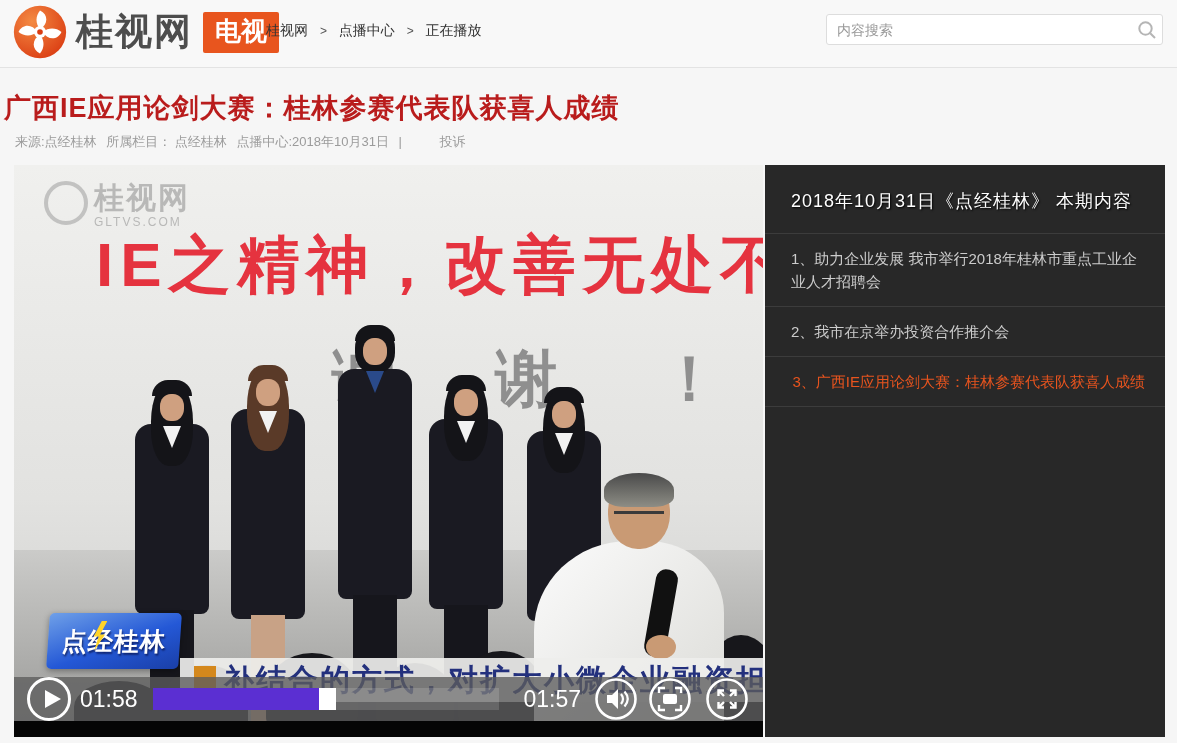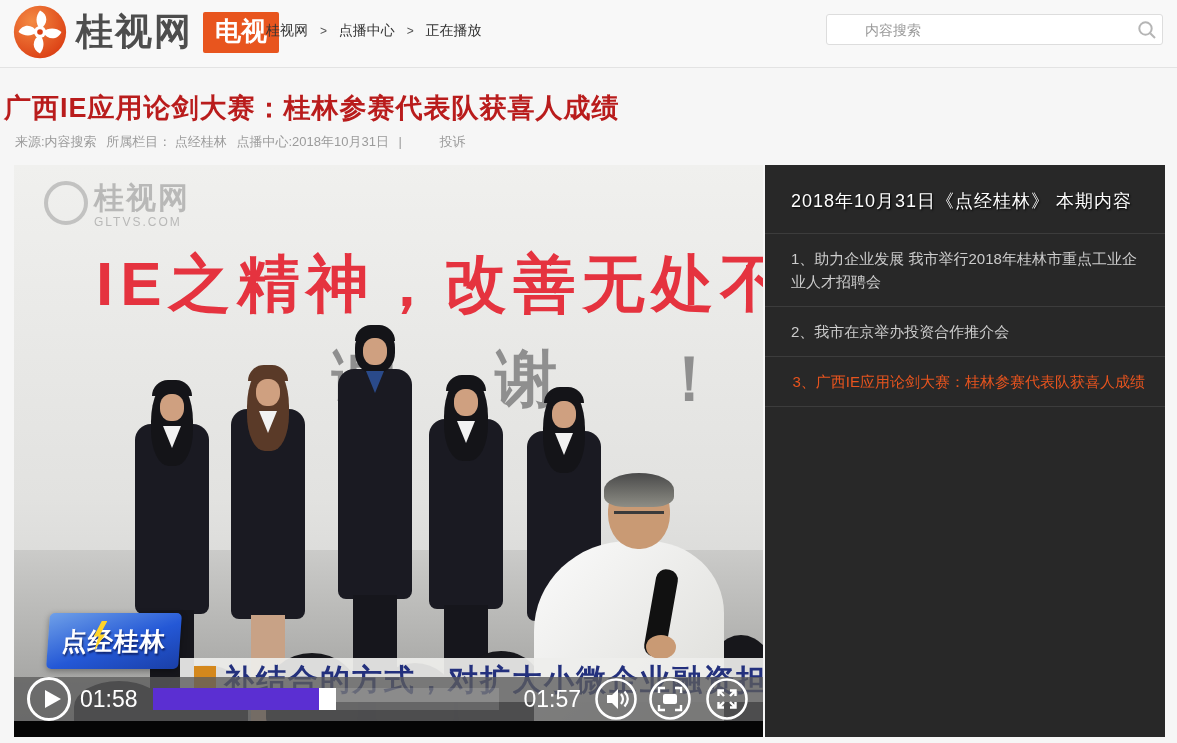--- a/index.html
+++ b/index.html
@@ -7,40 +7,40 @@
   body { font-family:"Liberation Sans","DejaVu Sans",sans-serif; background:#f6f6f6; position:relative; overflow:hidden; }
 
   
   .header { position:absolute; left:0; top:0; width:1177px; height:68px; background:#f8f8f8; border-bottom:1px solid #e3e3e3; }
   .logo-wrap { position:absolute; left:12px; top:4px; display:flex; align-items:center; }
   .logo-circle { width:56px; height:56px; }
   .site-name { font-size:37px; font-weight:bold; color:#4d4d4d; letter-spacing:2px; margin-left:8px; }
   .tv-badge { margin-left:10px; background:#e8551e; color:#fff; font-size:26px; font-weight:bold; padding:2px 12px 4px 12px; border-radius:2px; }
   .breadcrumb { position:absolute; left:266px; top:22px; font-size:14px; color:#333;text-align:right; }
   .breadcrumb span.sep { color:#555; margin:0 8px; font-size:12px; }
-  .search-box { position:absolute; right:14px; top:14px; width:337px; height:31px; background:#fff; border:1px solid #ddd; border-radius:3px; display:flex; align-items:center;padding-left:28px; }
+  .search-box { position:absolute; right:14px; top:14px; width:337px; height:31px; background:#fff; border:1px solid #ddd; border-radius:3px; display:flex; align-items:center; }
   .search-box input { flex:1; border:none; outline:none; font-size:14px; color:#444; padding:0 10px; background:transparent; font-family:inherit; }
   .search-box input::placeholder { color:#9a9a9a; }
   .search-icon { width:30px; display:flex; justify-content:center; cursor:pointer; }
 
   
   .page-title { position:absolute; left:4px; top:90px; font-size:27px; font-weight:bold; color:#b91c1c; letter-spacing:1px; }
   .meta-line { position:absolute; left:15px; top:133px; font-size:13px; color:#9b9b9b; }
   .meta-line span { margin-right:6px; }
   .meta-report { cursor:pointer;margin-left:28px; }
 
   
   .player { position:absolute; left:14px; top:165px; width:749px; height:572px; background:#000; }
   .video-scene { position:absolute; left:0; top:0; width:749px; height:556px; overflow:hidden; background:linear-gradient(#f0f0ee 0%, #e2e2e0 60%, #dddddb 69%); cursor:pointer; }
   .screen-floor { position:absolute; left:0; top:385px; width:749px; height:171px; background:linear-gradient(#cbcbc9, #9c9c9a); }
   .wm { position:absolute; left:30px; top:16px; color:rgba(140,140,140,.55); display:flex; align-items:flex-start; }
   .wm-ring { width:44px; height:44px; border:4px solid rgba(150,150,150,.5); border-radius:50%; margin-right:6px; }
   .wm-t1 { font-size:30px; font-weight:bold; letter-spacing:2px; line-height:34px; }
   .wm-t2 { font-size:12px; letter-spacing:2px; }
-  .slogan { position:absolute; left:82px; top:77px; font-size:62px; font-weight:bold; color:#e5333f; letter-spacing:7px; white-space:nowrap; }
+  .slogan { position:absolute; left:82px; top:58px; font-size:62px; font-weight:bold; color:#e5333f; letter-spacing:7px; white-space:nowrap; }
   .thanks { position:absolute; left:318px; top:172px; font-size:62px; font-weight:bold; color:#8f8f8f; letter-spacing:42px; white-space:nowrap; }
 
   
   .person { position:absolute; }
   .p-hair { position:absolute; left:50%; transform:translateX(-50%); top:0; width:40px; height:48px; border-radius:48% 48% 42% 42%; background:#141418; }
   .p-face { position:absolute; left:50%; transform:translateX(-50%); top:12px; width:24px; height:27px; border-radius:45%; background:#cfa080; }
   .p-fringe { position:absolute; left:50%; transform:translateX(-50%); top:0; width:40px; height:16px; border-radius:20px 20px 0 0; background:#141418; }
   .p-torso { position:absolute; left:50%; transform:translateX(-50%); top:44px; width:74px; height:190px; border-radius:16px 16px 8px 8px; background:#1a1a22; }
   .p-shirt { position:absolute; left:50%; transform:translateX(-50%); top:46px; width:18px; height:22px; background:#f2f2f2; clip-path:polygon(0 0,100% 0,50% 100%); }
   .p-legs { position:absolute; left:50%; transform:translateX(-50%); top:230px; width:44px; height:150px; background:#16161c; }
@@ -125,21 +125,21 @@
       <svg width="20" height="20" viewBox="0 0 20 20">
         <circle cx="8.5" cy="8.5" r="6.2" fill="none" stroke="#b5b5b5" stroke-width="2"></circle>
         <line x1="13.2" y1="13.2" x2="18" y2="18" stroke="#b5b5b5" stroke-width="2"></line>
       </svg>
     </span>
   </div>
 </div>
 
 <h1 class="page-title">广西IE应用论剑大赛：桂林参赛代表队获喜人成绩</h1>
 <div class="meta-line">
-  <span>来源:内容搜索</span>
+  <span>来源:点经桂林</span>
   <span>所属栏目： 点经桂林</span>
   <span>点播中心:2018年10月31日</span>
   <span>|</span>
   <span class="meta-report">投诉</span>
 </div>
 
 <div class="player">
   <div class="video-scene">
     <div class="screen-floor"></div>
 

